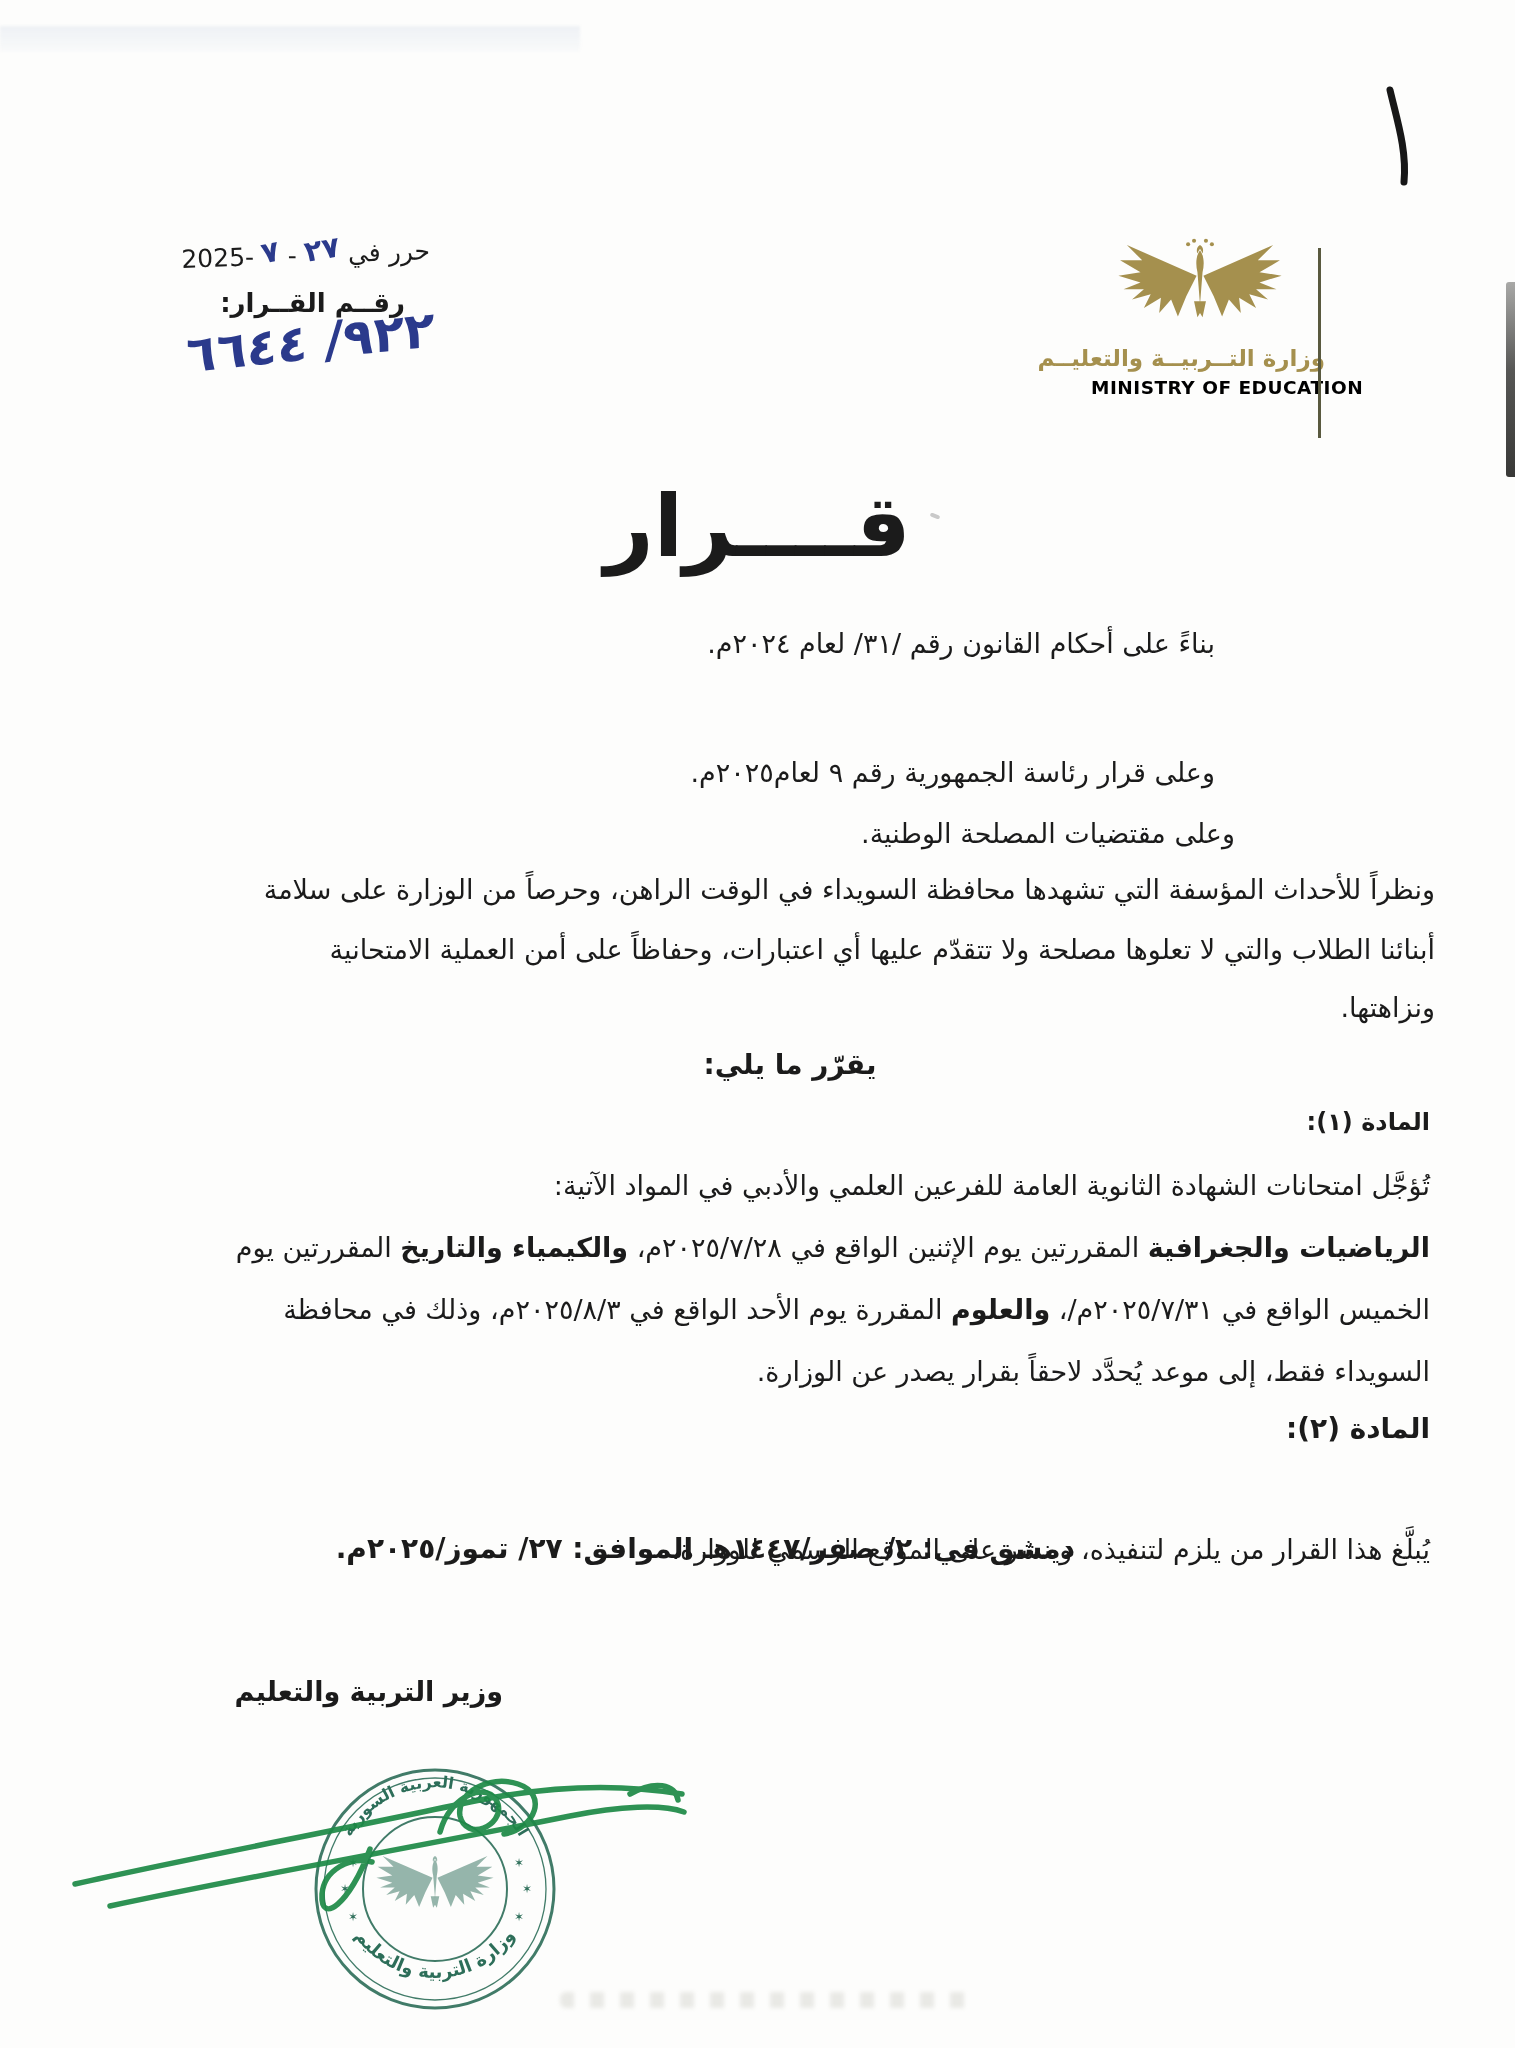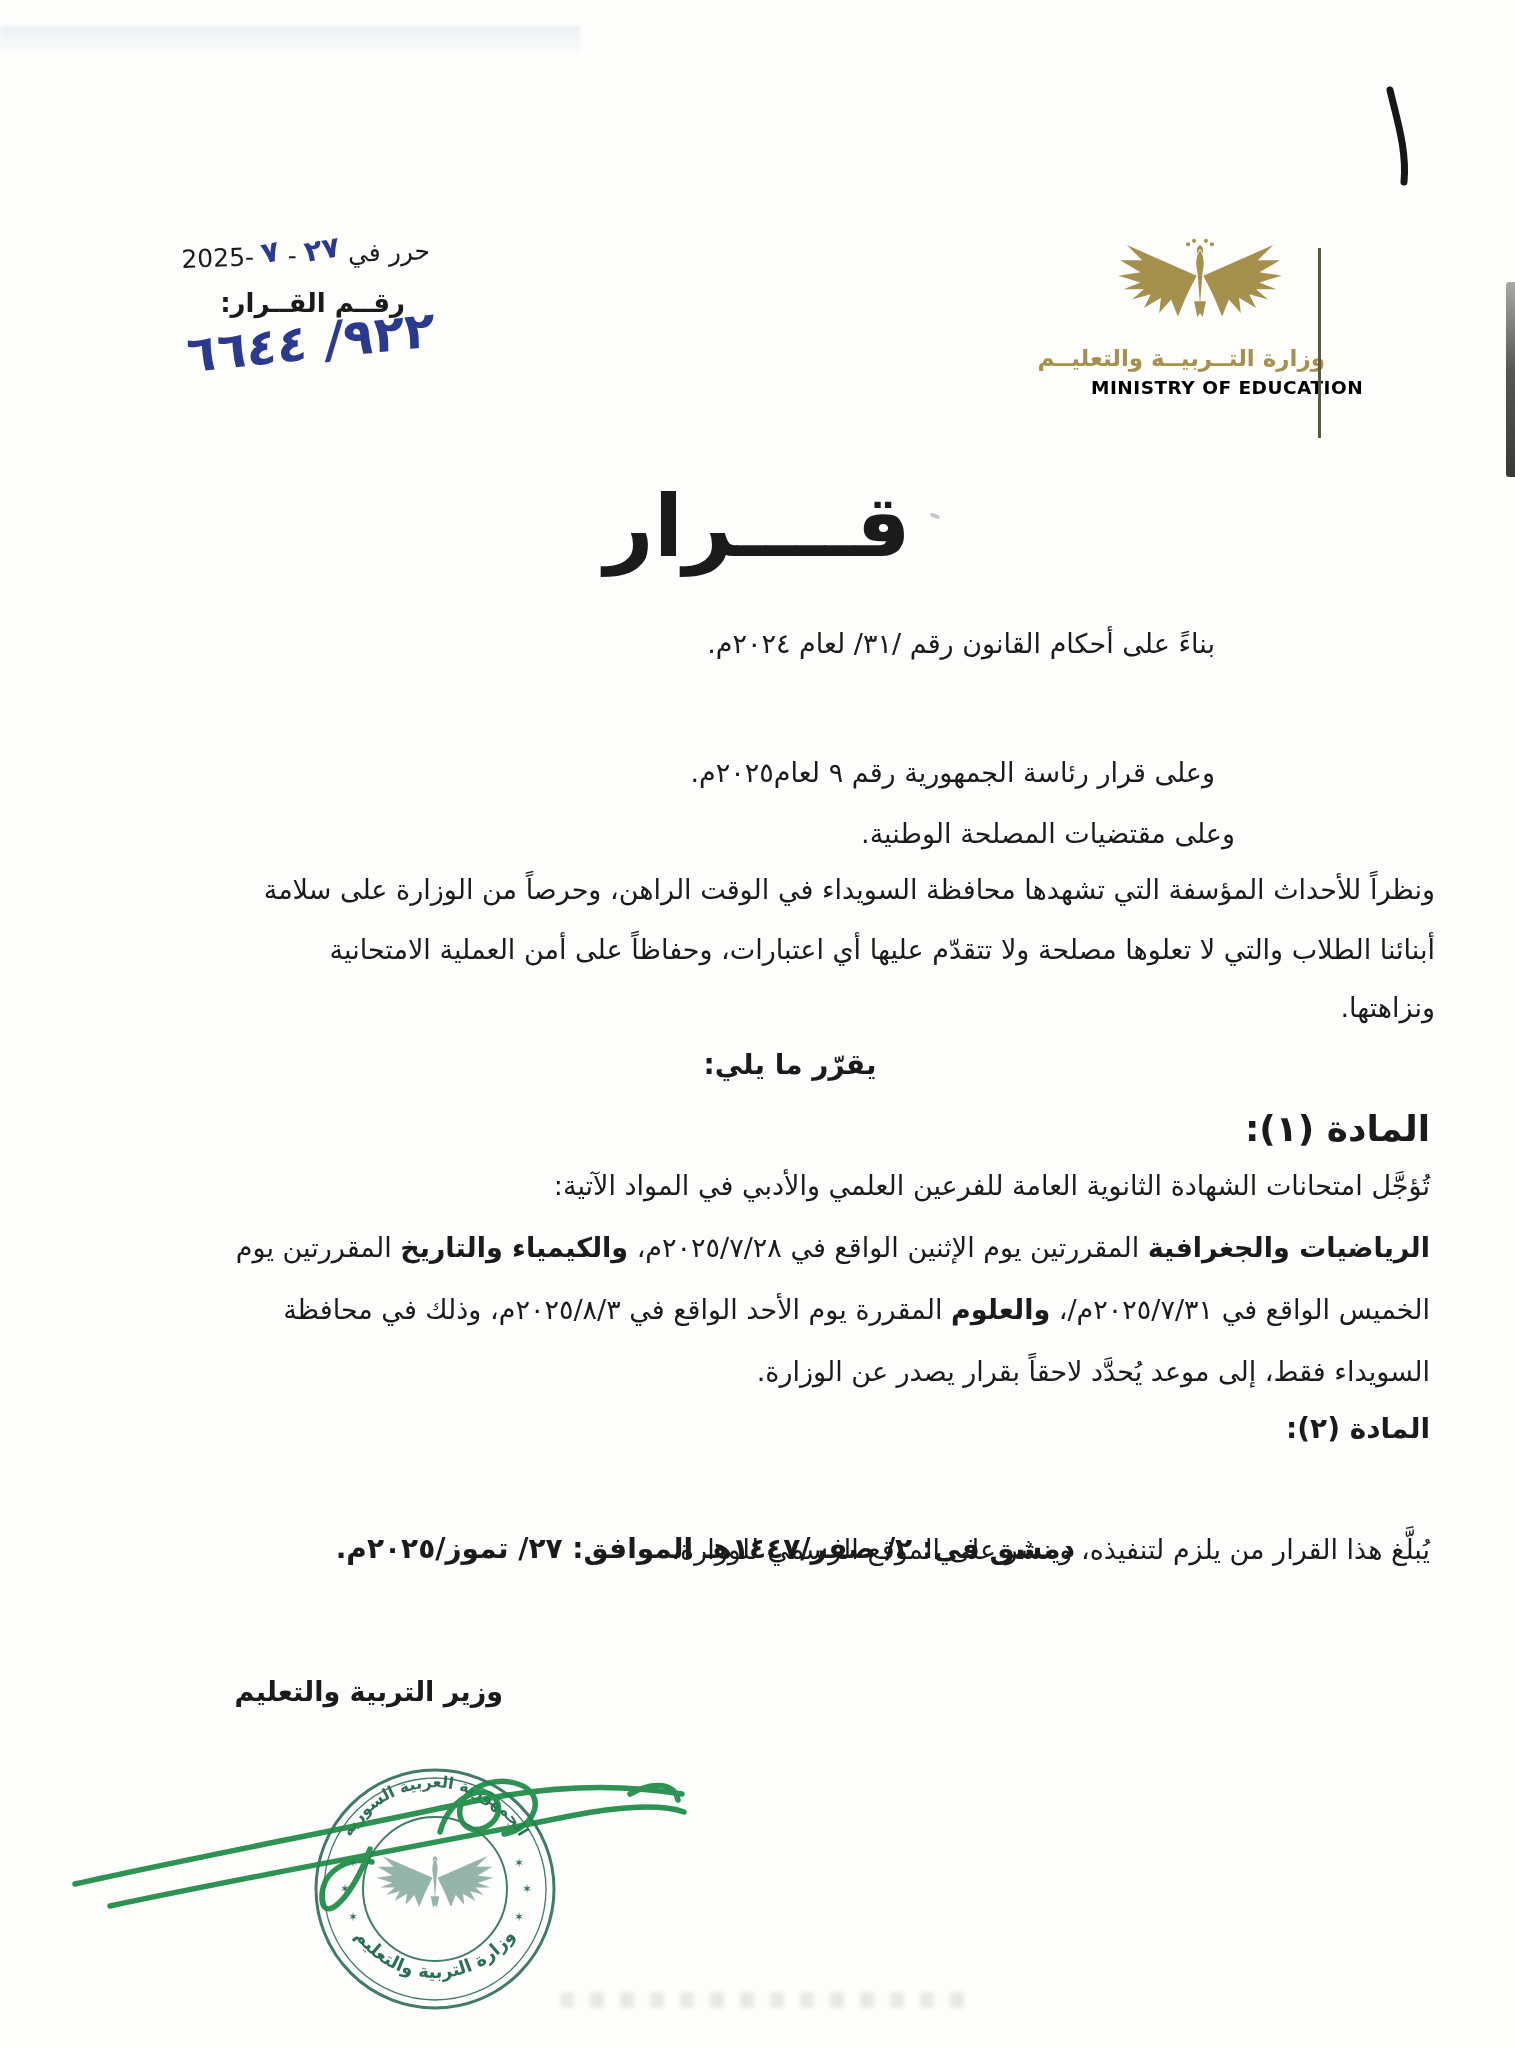--- a/index.html
+++ b/index.html
@@ -81,21 +81,21 @@
   <div class="abs ar indent-line" style="right:300px;top:628px;">بناءً على أحكام القانون رقم /٣١/ لعام ٢٠٢٤م.</div>
   <div class="abs ar indent-line" style="right:300px;top:757px;">وعلى قرار رئاسة الجمهورية رقم ٩ لعام٢٠٢٥م.</div>
   <div class="abs ar indent-line" style="right:280px;top:818px;">وعلى مقتضيات المصلحة الوطنية.</div>
 
   <div class="abs ar body-line" style="right:80px;top:932px;">أبنائنا الطلاب والتي لا تعلوها مصلحة ولا تتقدّم عليها أي اعتبارات، وحفاظاً على أمن العملية الامتحانية</div>
   <div class="abs ar body-line" style="right:80px;top:872px;">ونظراً للأحداث المؤسفة التي تشهدها محافظة السويداء في الوقت الراهن، وحرصاً من الوزارة على سلامة</div>
   <div class="abs ar body-line" style="right:80px;top:990px;">ونزاهتها.</div>
 
   <div class="abs ar bold" style="left:640px;top:1048px;width:300px;text-align:center;font-size:28px;">يقرّر ما يلي:</div>
 
-  <div class="abs ar bold" style="right:85px;top:1108px;font-size:36px;">المادة (١):</div>
+  <div class="abs ar bold" style="right:85px;top:1108px;font-size:24px;">المادة (١):</div>
   <div class="abs ar body-line" style="right:85px;top:1168px;">تُؤجَّل امتحانات الشهادة الثانوية العامة للفرعين العلمي والأدبي في المواد الآتية:</div>
 
   <div class="abs ar body-line" style="right:85px;top:1230px;">
     <span class="bold">الرياضيات والجغرافية</span><span> المقررتين يوم الإثنين الواقع في ٢٠٢٥/٧/٢٨م، </span><span class="bold">والكيمياء والتاريخ</span><span> المقررتين يوم</span>
   </div>
   <div class="abs ar body-line" style="right:85px;top:1292px;">
     <span>الخميس الواقع في ٢٠٢٥/٧/٣١م/، </span><span class="bold">والعلوم</span><span> المقررة يوم الأحد الواقع في ٢٠٢٥/٨/٣م، وذلك في محافظة</span>
   </div>
   <div class="abs ar body-line" style="right:85px;top:1354px;">السويداء فقط، إلى موعد يُحدَّد لاحقاً بقرار يصدر عن الوزارة.</div>
 

